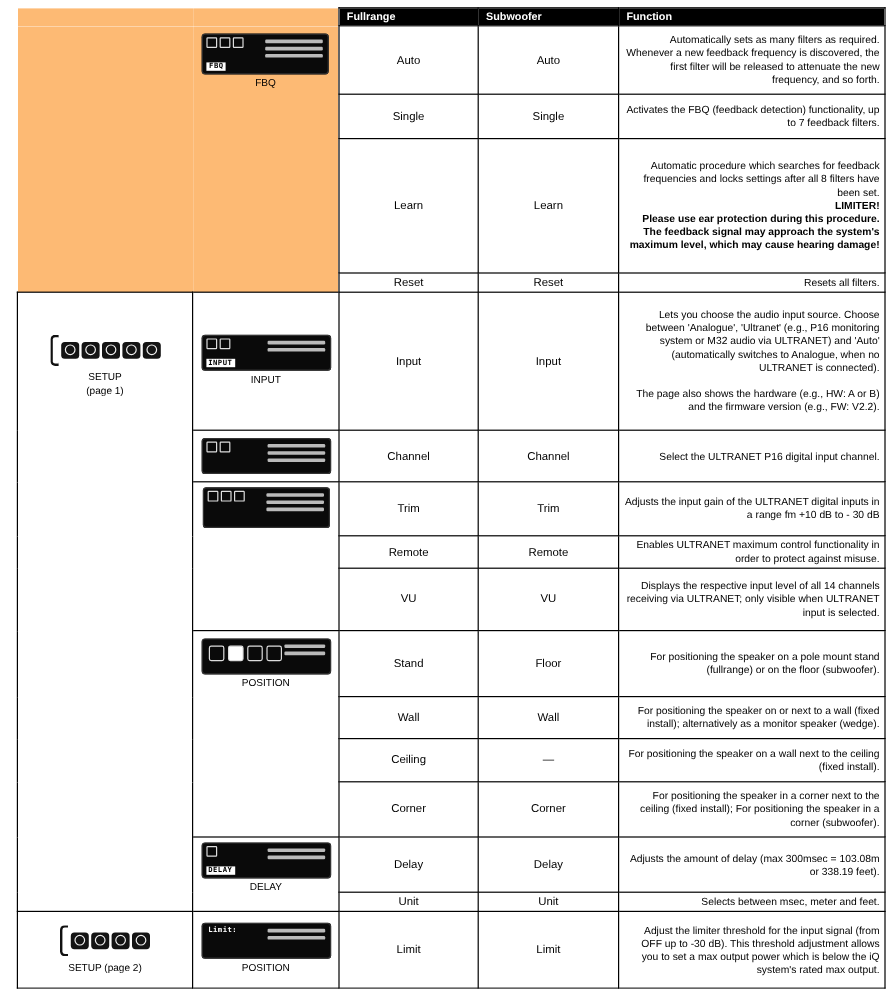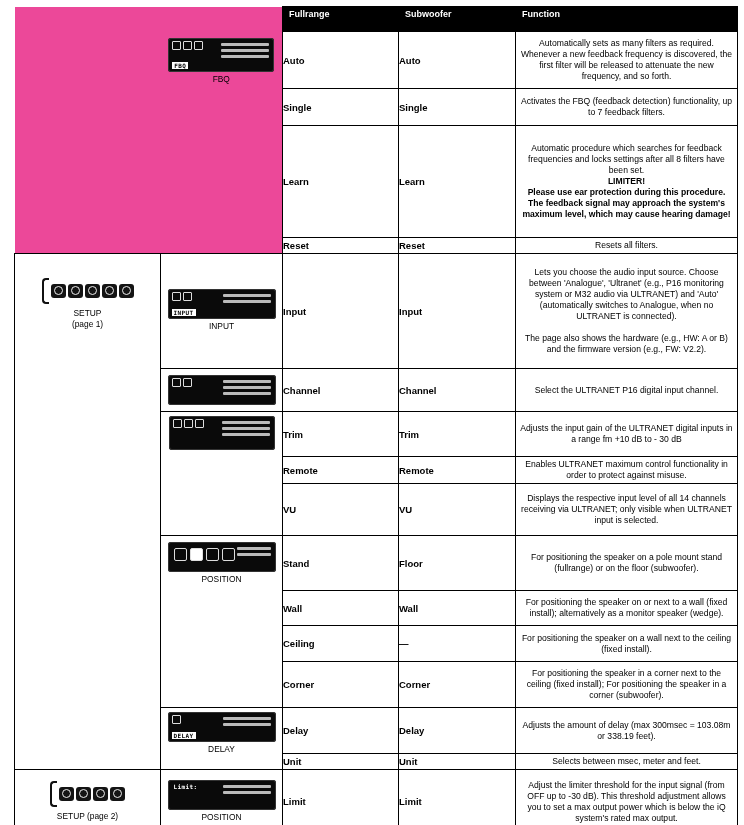--- a/index.html
+++ b/index.html
@@ -1,21 +1,21 @@
 <!DOCTYPE html>
 <html><head>
 <meta charset="utf-8">
 <style>
   html,body{margin:0;padding:0;background:#fff;width:744px;font-family:"Liberation Sans",sans-serif;color:#000;}
   table{border-collapse:collapse;table-layout:fixed;margin:6px 0 0 14px;}
   td{border:1px solid #000;padding:0;vertical-align:middle;overflow:hidden;}
-  td.nohd,td.ghost{border:none;background:#ec4899;}
-  tr.hdr td.hd{background:#000;color:#fff;font-weight:bold;font-size:9px;text-align:left;padding:1px 0 12px 6px;height:11px;}
-  td.val{font-size:9.5px;font-weight:bold;}
-  td.fn{font-size:8.6px;line-height:1.28;text-align:center;padding:2px 4px;vertical-align:middle;}
+  td.nohd,td.ghost{border:none;background:#fdba74;}
+  tr.hdr td.hd{background:#000;color:#fff;font-weight:bold;font-size:9px;text-align:left;padding:1px 0 2px 6px;height:11px;}
+  td.val{font-size:9.5px;font-weight:normal;text-align:center;}
+  td.fn{font-size:8.6px;line-height:1.28;text-align:right;padding:2px 4px;vertical-align:middle;}
   td.fn .bold{font-weight:bold;}
   td.shot{text-align:center;vertical-align:top;}
   td.shot.mid{vertical-align:middle;}
   .screenwrap{display:inline-block;text-align:center;}
   .pad6{padding-top:6px;} .pad4{padding-top:4px;}
   .screen-label{font-size:8.4px;margin-top:2px;text-align:center;}
   
   .lcd{width:106px;height:34px;background:#0a0a0a;border-radius:3px;position:relative;margin:0 auto;box-shadow:0 0 0 1px #333 inset;}
   .lcd.sm{height:30px;width:108px;}
   .lcd .icons{position:absolute;top:3px;left:4px;display:flex;gap:2px;}
@@ -98,21 +98,21 @@
     </td>
   </tr>
 
   <tr style="height:16px">
     <td class="val">Reset</td>
     <td class="val">Reset</td>
     <td class="fn"><span>Resets all filters.</span></td>
   </tr>
 
   <tr style="height:115px">
-    <td class="shot" rowspan="11" style="padding-top:24px">
+    <td class="shot" rowspan="11" style="padding-top:35px">
       <div class="setup">
         <div class="strip">
           <span class="bracket"></span>
           <span class="chip"></span>
           <span class="chip"></span>
           <span class="chip"></span>
           <span class="chip"></span>
           <span class="chip"></span>
         </div>
         <div class="setup-label">

